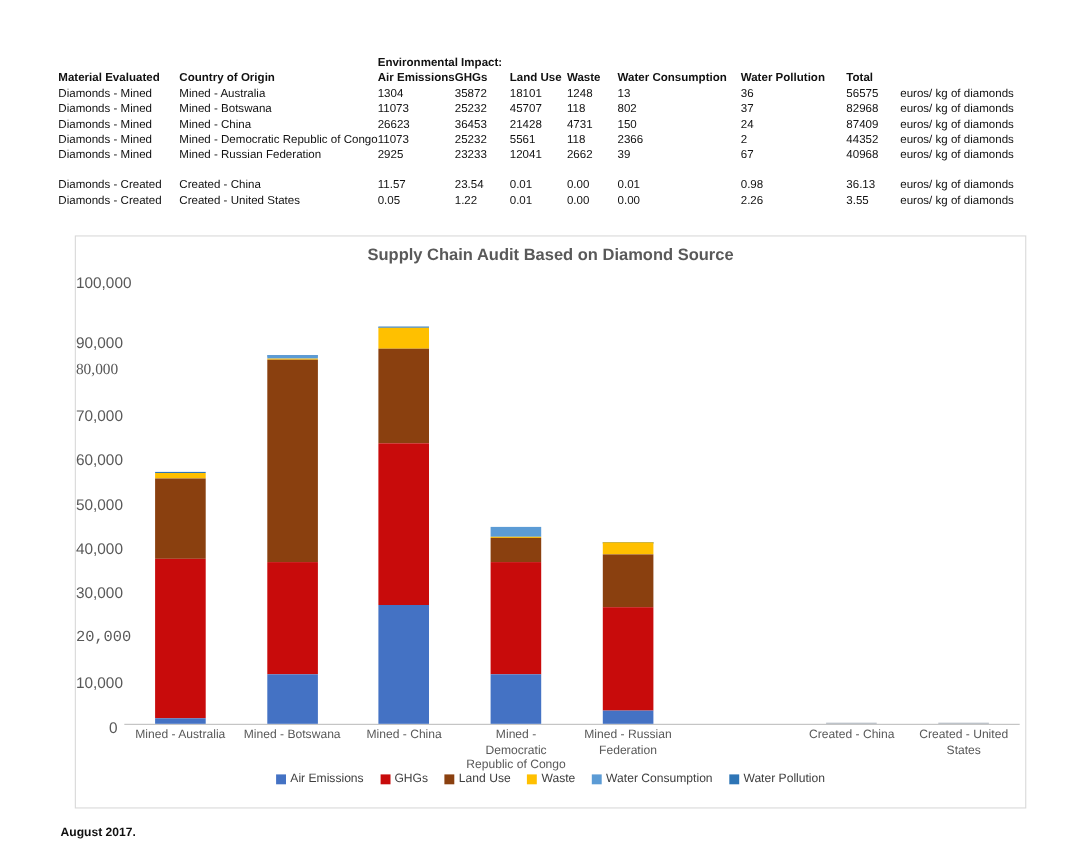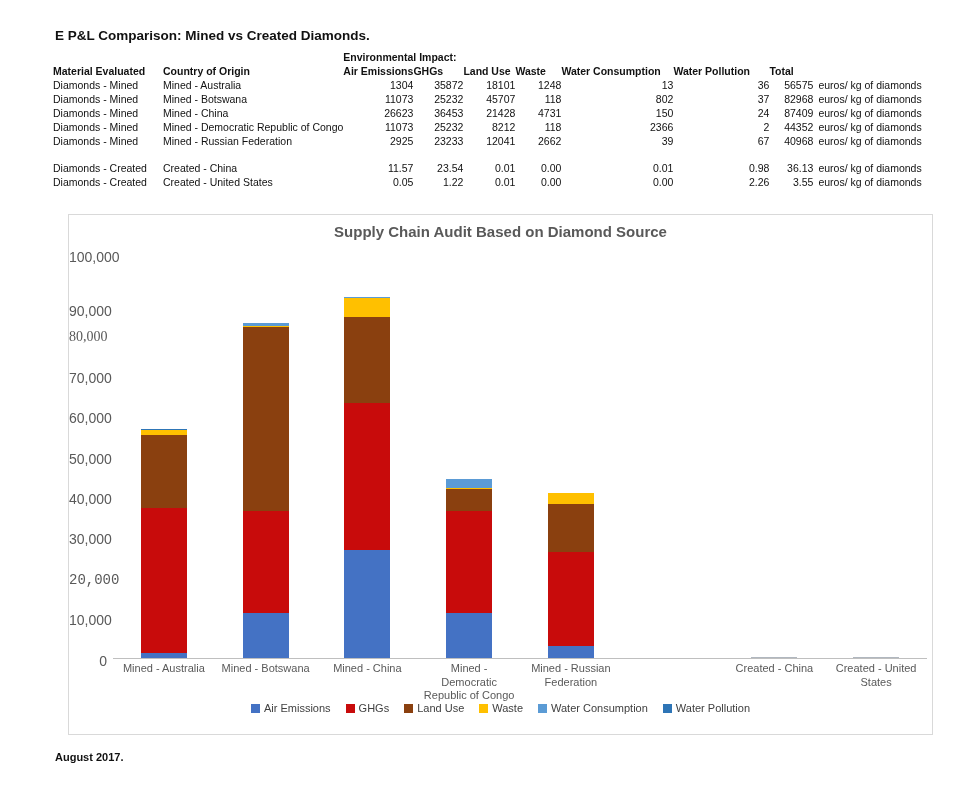--- a/index.html
+++ b/index.html
@@ -5,21 +5,21 @@
   html,body{margin:0;padding:0;background:#fff;}
   #page{position:relative;width:980px;height:787px;background:#ffffff;overflow:hidden;
         font-family:"Liberation Sans",sans-serif;color:#1a1a1a;}
   .doc-title{position:absolute;left:55px;top:28px;font-size:13.5px;font-weight:bold;color:#111;}
   
   #impact-table{position:absolute;left:53px;top:50px;border-collapse:collapse;table-layout:fixed;
                 font-size:10.5px;line-height:14px;color:#111;}
   #impact-table td,#impact-table th{padding:0;height:14px;white-space:nowrap;overflow:visible;
                 font-weight:normal;text-align:left;vertical-align:bottom;}
   #impact-table th{font-weight:bold;}
-  #impact-table td.num{text-align:right;}
+  #impact-table td.num{text-align:left;}
   #impact-table td.unit{padding-left:5px;}
   #impact-table tr.spacer td{height:13px;}
   
   #chart-box{position:absolute;left:68px;top:214px;width:863px;height:519px;
              border:1px solid #d9d9d9;background:#fff;}
   .chart-title{position:absolute;left:0;top:8px;width:100%;text-align:center;
                font-size:15px;font-weight:bold;color:#595959;}
   #plot{position:absolute;left:44px;top:39px;width:814px;height:404px;
         border-bottom:1px solid #bfbfbf;}
   .ylab{position:absolute;width:38px;text-align:right;font-size:14px;color:#595959;}
@@ -32,21 +32,20 @@
           align-items:center;gap:15px;font-size:11px;color:#404040;}
   .legend-item{display:flex;align-items:center;gap:4px;}
   .legend-marker{width:9px;height:9px;display:inline-block;}
   .footer-date{position:absolute;left:55px;top:751px;font-size:11px;font-weight:bold;color:#111;}
 </style>
 </head>
 <body>
 
 <div id="page">
 
-  <div class="doc-title">E P&amp;L Comparison: Mined vs Created Diamonds.</div>
 
   <table id="impact-table">
     <colgroup>
       <col style="width:110px">
         <col style="width:180px">
         <col style="width:68px">
       <col style="width:50px">
         <col style="width:52px">
         <col style="width:46px">
       <col style="width:112px">
@@ -107,21 +106,21 @@
           <td class="num">150</td>
           <td class="num">24</td>
           <td class="num">87409</td>
           <td class="unit">euros/ kg of diamonds</td>
         </tr>
         <tr>
           <td class="">Diamonds - Mined</td>
           <td class="">Mined - Democratic Republic of Congo</td>
           <td class="num">11073</td>
           <td class="num">25232</td>
-          <td class="num">8212</td>
+          <td class="num">5561</td>
           <td class="num">118</td>
           <td class="num">2366</td>
           <td class="num">2</td>
           <td class="num">44352</td>
           <td class="unit">euros/ kg of diamonds</td>
         </tr>
         <tr>
           <td class="">Diamonds - Mined</td>
           <td class="">Mined - Russian Federation</td>
           <td class="num">2925</td>

